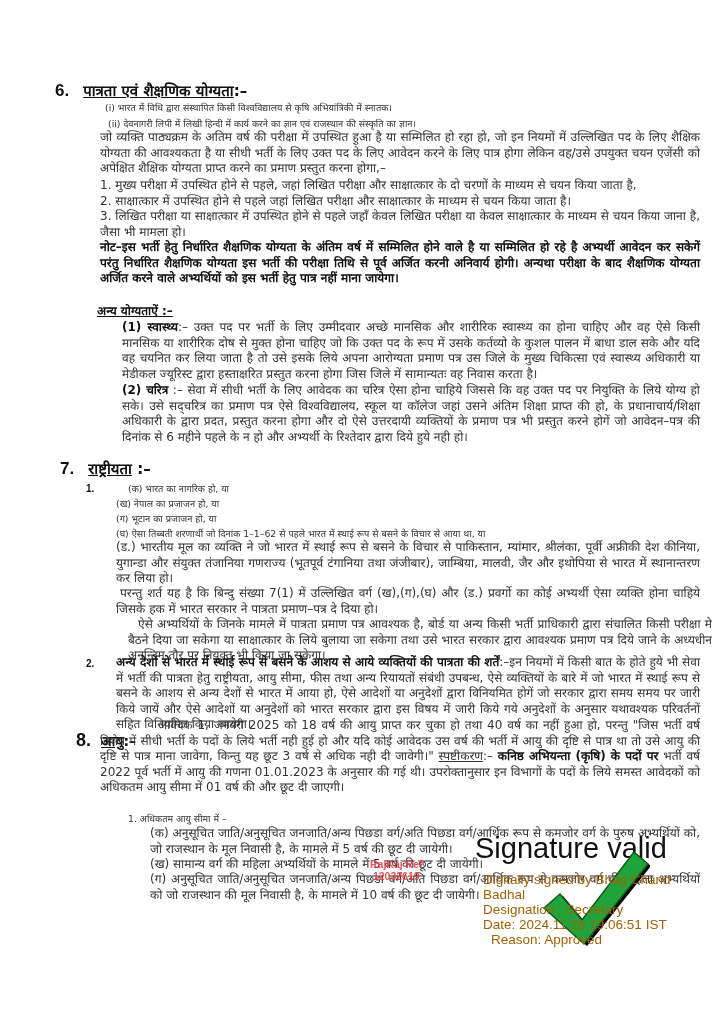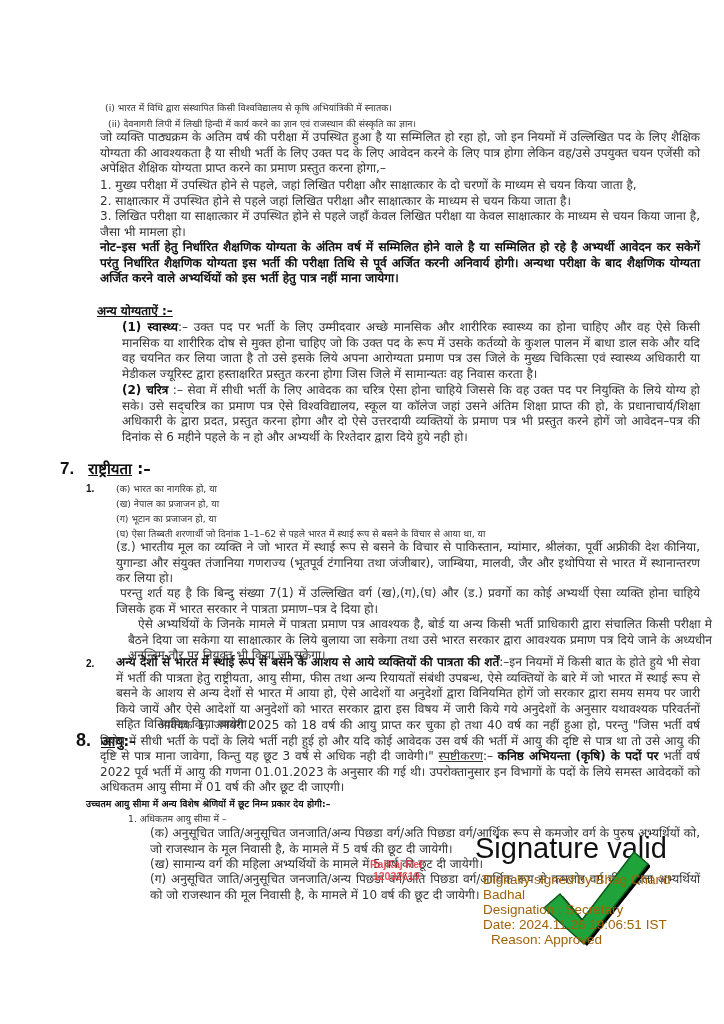--- a/index.html
+++ b/index.html
@@ -20,20 +20,23 @@
   .sig-valid { position:absolute; left:475px; top:832px; font-family:"Liberation Sans", sans-serif; font-size:29px; color:#111; white-space:nowrap; }
   .sig-line { position:absolute; font-family:"Liberation Sans", sans-serif; font-size:13.5px; color:#a16207; white-space:nowrap; line-height:15px; }
   .stamp { position:absolute; font-family:"Liberation Sans", sans-serif; font-size:10.5px; font-weight:bold; color:#e8323c; text-align:center; line-height:12px; opacity:0.85; }
   .check { position:absolute; left:530px; top:838px; width:120px; height:120px; }
 </style>
 </head>
 <body>
 
 <div class="page">
 
+  <div class="sec-head" style="left:55px;top:80px;">
+    <span class="num">6.</span><span class="ttl">पात्रता एवं शैक्षणिक योग्यता</span><span>:–</span>
+  </div>
   <div class="line" style="left:105px;top:100px;">(i) भारत में विधि द्वारा संस्थापित किसी विश्वविद्यालय से कृषि अभियांत्रिकी में स्नातक।</div>
   <div class="line" style="left:108px;top:116px;">(ii) देवनागरी लिपी में लिखी हिन्दी में कार्य करने का ज्ञान एवं राजस्थान की संस्कृति का ज्ञान।</div>
   <div class="txt" style="left:100px;top:130px;width:600px;">जो व्यक्ति पाठ्यक्रम के अतिम वर्ष की परीक्षा में उपस्थित हुआ है या सम्मिलित हो रहा हो, जो इन नियमों में उल्लिखित पद के लिए शैक्षिक योग्यता की आवश्यकता है या सीधी भर्ती के लिए उक्त पद के लिए आवेदन करने के लिए पात्र होगा लेकिन वह/उसे उपयुक्त चयन एजेंसी को अपेक्षित शैक्षिक योग्यता प्राप्त करने का प्रमाण प्रस्तुत करना होगा,–</div>
   <div class="txt" style="left:100px;top:178px;width:600px;">1. मुख्य परीक्षा में उपस्थित होने से पहले, जहां लिखित परीक्षा और साक्षात्कार के दो चरणों के माध्यम से चयन किया जाता है,</div>
   <div class="txt" style="left:100px;top:194px;width:600px;">2. साक्षात्कार में उपस्थित होने से पहले जहां लिखित परीक्षा और साक्षात्कार के माध्यम से चयन किया जाता है।</div>
   <div class="txt" style="left:100px;top:209px;width:600px;">3. लिखित परीक्षा या साक्षात्कार में उपस्थित होने से पहले जहाँ केवल लिखित परीक्षा या केवल साक्षात्कार के माध्यम से चयन किया जाना है, जैसा भी मामला हो।</div>
   <div class="txt b" style="left:100px;top:240px;width:600px;">नोट–इस भर्ती हेतु निर्धारित शैक्षणिक योग्यता के अंतिम वर्ष में सम्मिलित होने वाले है या सम्मिलित हो रहे है अभ्यर्थी आवेदन कर सकेगें परंतु निर्धारित शैक्षणिक योग्यता इस भर्ती की परीक्षा तिथि से पूर्व अर्जित करनी अनिवार्य होगी। अन्यथा परीक्षा के बाद शैक्षणिक योग्यता अर्जित करने वाले अभ्यर्थियों को इस भर्ती हेतु पात्र नहीं माना जायेगा।</div>
 
   <div class="sub-head" style="left:97px;top:302px;">
     <span>अन्य योग्यताऐं</span><span style="text-decoration:none"> :–</span>
@@ -42,39 +45,38 @@
     <span class="bold">(1) स्वास्थ्य</span><span>:– उक्त पद पर भर्ती के लिए उम्मीदवार अच्छे मानसिक और शारीरिक स्वास्थ्य का होना चाहिए और वह ऐसे किसी मानसिक या शारीरिक दोष से मुक्त होना चाहिए जो कि उक्त पद के रूप में उसके कर्तव्यो के कुशल पालन में बाधा डाल सके और यदि वह चयनित कर लिया जाता है तो उसे इसके लिये अपना आरोग्यता प्रमाण पत्र उस जिले के मुख्य चिकित्सा एवं स्वास्थ्य अधिकारी या मेडीकल ज्यूरिस्ट द्वारा हस्ताक्षरित प्रस्तुत करना होगा जिस जिले में सामान्यतः वह निवास करता है।</span>
   </div>
   <div class="txt" style="left:122px;top:383px;width:578px;">
     <span class="bold">(2) चरित्र</span><span> :– सेवा में सीधी भर्ती के लिए आवेदक का चरित्र ऐसा होना चाहिये जिससे कि वह उक्त पद पर नियुक्ति के लिये योग्य हो सके। उसे सद्चरित्र का प्रमाण पत्र ऐसे विश्वविद्यालय, स्कूल या कॉलेज जहां उसने अंतिम शिक्षा प्राप्त की हो, के प्रधानाचार्य/शिक्षा अधिकारी के द्वारा प्रदत, प्रस्तुत करना होगा और दो ऐसे उत्तरदायी व्यक्तियों के प्रमाण पत्र भी प्रस्तुत करने होगें जो आवेदन–पत्र की दिनांक से 6 महीने पहले के न हो और अभ्यर्थी के रिश्तेदार द्वारा दिये हुये नही हो।</span>
   </div>
 
   <div class="sec-head" style="left:60px;top:458px;">
     <span class="num">7.</span><span class="ttl">राष्ट्रीयता</span><span> :–</span>
   </div>
   <div class="numlbl" style="left:86px;top:483px;">1.</div>
-  <div class="line" style="left:116px;top:481px;">(क) भारत का नागरिक हो, या</div>
+  <div class="line" style="left:128px;top:481px;">(क) भारत का नागरिक हो, या</div>
   <div class="line" style="left:116px;top:496px;">(ख) नेपाल का प्रजाजन हो, या</div>
   <div class="line" style="left:116px;top:511px;">(ग) भूटान का प्रजाजन हो, या</div>
   <div class="line" style="left:116px;top:526px;">(घ) ऐसा तिब्बती शरणार्थी जो दिनांक 1–1–62 से पहले भारत में स्थाई रूप से बसने के विचार से आया था, या</div>
   <div class="txt" style="left:116px;top:540px;width:584px;">(ड.) भारतीय मूल का व्यक्ति ने जो भारत में स्थाई रूप से बसने के विचार से पाकिस्तान, म्यांमार, श्रीलंका, पूर्वी अफ्रीकी देश कीनिया, युगान्डा और संयुक्त तंजानिया गणराज्य (भूतपूर्व टंगानिया तथा जंजीबार), जाम्बिया, मालवी, जैर और इथोपिया से भारत में स्थानान्तरण कर लिया हो।</div>
   <div class="txt" style="left:116px;top:586px;width:584px;text-indent:4px;">परन्तु शर्त यह है कि बिन्दु संख्या 7(1) में उल्लिखित वर्ग (ख),(ग),(घ) और (ड.) प्रवर्गो का कोई अभ्यर्थी ऐसा व्यक्ति होना चाहिये जिसके हक में भारत सरकार ने पात्रता प्रमाण–पत्र दे दिया हो।</div>
   <div class="txt" style="left:116px;top:617px;width:584px;text-indent:10px;margin-left:12px;">ऐसे अभ्यर्थियों के जिनके मामले में पात्रता प्रमाण पत्र आवश्यक है, बोर्ड या अन्य किसी भर्ती प्राधिकारी द्वारा संचालित किसी परीक्षा मे बैठने दिया जा सकेगा या साक्षात्कार के लिये बुलाया जा सकेगा तथा उसे भारत सरकार द्वारा आवश्यक प्रमाण पत्र दिये जाने के अध्यधीन अनन्तिम तौर पर नियुक्त भी किया जा सकेगा।</div>
   <div class="numlbl" style="left:86px;top:658px;">2.</div>
   <div class="txt" style="left:116px;top:655px;width:584px;">
     <span class="bold">अन्य देशों से भारत में स्थाई रूप से बसने के आशय से आये व्यक्तियों की पात्रता की शर्तें</span><span>:–इन नियमों में किसी बात के होते हुये भी सेवा में भर्ती की पात्रता हेतु राष्ट्रीयता, आयु सीमा, फीस तथा अन्य रियायतों संबंधी उपबन्ध, ऐसे व्यक्तियों के बारे में जो भारत में स्थाई रूप से बसने के आशय से अन्य देशों से भारत में आया हो, ऐसे आदेशों या अनुदेशों द्वारा विनियमित होगें जो सरकार द्वारा समय समय पर जारी किये जायें और ऐसे आदेशों या अनुदेशों को भारत सरकार द्वारा इस विषय में जारी किये गये अनुदेशों के अनुसार यथावश्यक परिवर्तनों सहित विनियमित किया जायेगा।</span>
   </div>
 
   <div class="sec-head" style="left:76px;top:730px;font-size:14px;">
     <span class="num" style="font-size:18px;margin-right:10px;">8.</span><span class="ttl">आयु</span><span>:–</span>
   </div>
   <div class="txt" style="left:100px;top:718px;width:600px;text-indent:58px;">
     <span> आवेदक 1, जनवरी 2025 को 18 वर्ष की आयु प्राप्त कर चुका हो तथा 40 वर्ष का नहीं हुआ हो, परन्तु "जिस भर्ती वर्ष विशेष में सीधी भर्ती के पदों के लिये भर्ती नही हुई हो और यदि कोई आवेदक उस वर्ष की भर्ती में आयु की दृष्टि से पात्र था तो उसे आयु की दृष्टि से पात्र माना जावेगा, किन्तु यह छूट 3 वर्ष से अधिक नही दी जावेगी।" </span><span class="ul">स्पष्टीकरण</span><span>:– </span><span class="bold">कनिष्ठ अभियन्ता (कृषि) के पदों पर</span><span> भर्ती वर्ष 2022 पूर्व भर्ती में आयु की गणना 01.01.2023 के अनुसार की गई थी। उपरोक्तानुसार इन विभागों के पदों के लिये समस्त आवेदकों को अधिकतम आयु सीमा में 01 वर्ष की और छूट दी जाएगी।</span>
   </div>
-  <div class="line b" style="left:86px;top:796px;">उच्चतम आयु सीमा में अन्य विशेष श्रेणियों में छूट निम्न प्रकार देय होगी:–</div>
   <div class="line" style="left:128px;top:811px;">1. अधिकतम आयु सीमा में –</div>
   <div class="txt" style="left:150px;top:826px;width:550px;">(क) अनुसूचित जाति/अनुसूचित जनजाति/अन्य पिछडा वर्ग/अति पिछडा वर्ग/आर्थिक रूप से कमजोर वर्ग के पुरुष अभ्यर्थियों को, जो राजस्थान के मूल निवासी है, के मामले में 5 वर्ष की छूट दी जायेगी।</div>
   <div class="txt" style="left:150px;top:857px;width:550px;">(ख) सामान्य वर्ग की महिला अभ्यर्थियों के मामले में 5 वर्ष की छूट दी जायेगी।</div>
   <div class="txt" style="left:150px;top:872px;width:550px;">(ग) अनुसूचित जाति/अनुसूचित जनजाति/अन्य पिछडा वर्ग/अति पिछडा वर्ग/आर्थिक रूप से कमजोर वर्ग की महिला अभ्यर्थियों को जो राजस्थान की मूल निवासी है, के मामले में 10 वर्ष की छूट दी जायेगी।</div>
 
   <div class="stamp" style="left:370px;top:858px;">
     <div>RajKaj Ref</div>
     <div>12032619</div>
   </div>
 

